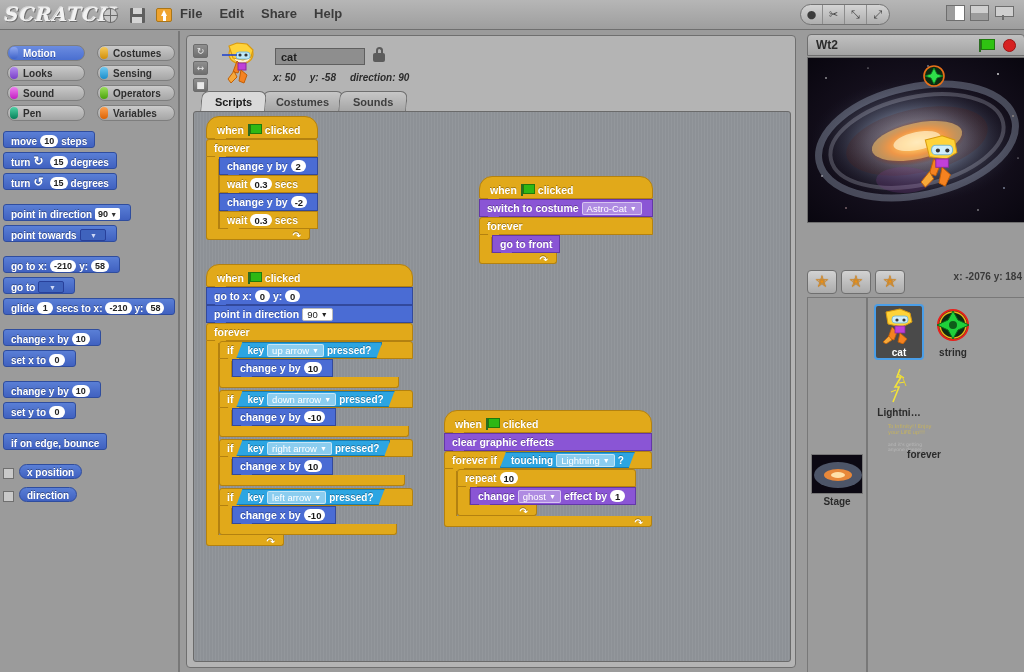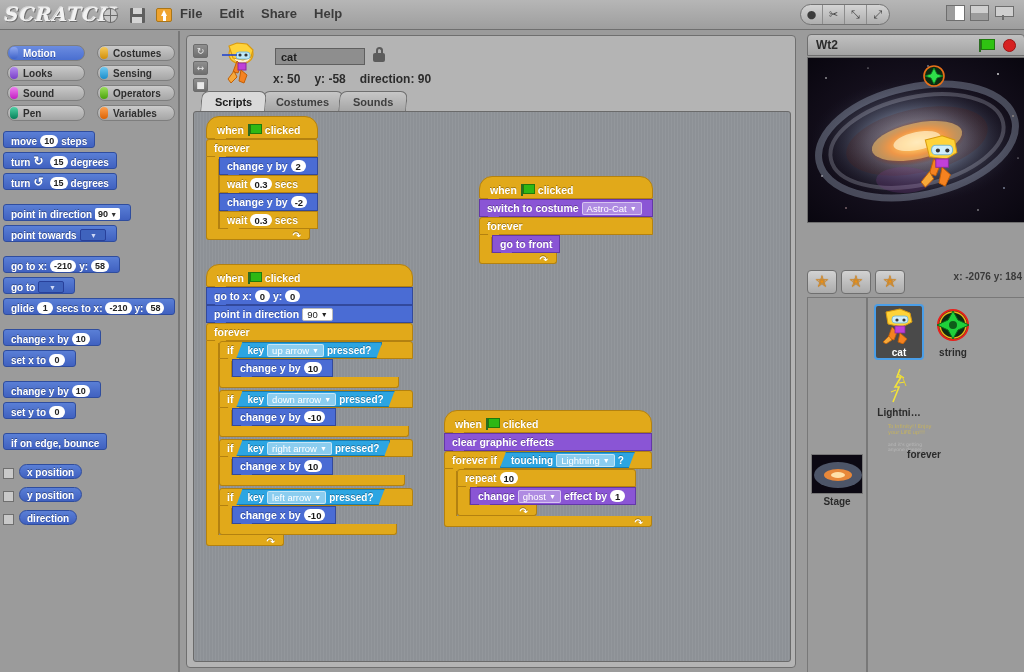--- a/index.html
+++ b/index.html
@@ -140,22 +140,22 @@
     position:absolute; left:88px; top:12px; width:90px; height:17px;
     background:#8e8e8e; border:1px solid #5f5f5f;
     display:flex; align-items:center; padding-left:5px;
     font-family:"Liberation Sans", sans-serif; font-size:11px; font-weight:bold; color:#1f1f1f;
   }
   .lock { position:absolute; left:186px; top:11px; width:12px; height:16px; }
   .lockbody { position:absolute; left:0; top:6px; width:12px; height:9px; background:#5c5c5c; border-radius:2px; }
   .lockshk { position:absolute; left:2.5px; top:0; width:7px; height:8px; border:2px solid #5c5c5c; border-bottom:none; border-radius:4px 4px 0 0; }
   .coords {
     position:absolute; left:86px; top:36px;
-    font-family:"Liberation Sans", sans-serif; font-size:12px; font-weight:bold; color:#2c2c2c;
-    display:flex; gap:14px;
+    font-family:"Liberation Sans", sans-serif; font-size:10px; font-weight:bold; color:#2c2c2c;
+    display:flex; gap:14px;font-style:italic;
   }
   .tabs { position:absolute; left:14px; top:55px; display:flex; }
   .tab {
     height:20px; padding:0 13px; margin-right:-4px;
     display:flex; align-items:center;
     font-family:"Liberation Sans", sans-serif; font-size:11px; font-weight:bold;
     color:#3e3e3e;
     background:linear-gradient(#c6c6c6,#a6a6a6);
     border:1px solid #6f6f6f; border-bottom:none;
     border-radius:7px 7px 0 0;
@@ -460,24 +460,20 @@
 
       <div class="pbrow"><div class="pb">
         <span>if on edge, bounce</span>
       </div></div>
 
       <div class="spacer"></div>
 
       <div class="chkrow">
         <span class="chk"></span>
         <span class="pb rep">x position</span>
-      </div>
-      <div class="chkrow">
-        <span class="chk"></span>
-        <span class="pb rep">y position</span>
       </div>
       <div class="chkrow">
         <span class="chk"></span>
         <span class="pb rep">direction</span>
       </div>
     </div>
   </div>
   <div class="palette-sep"></div>
 
   <div class="center">

